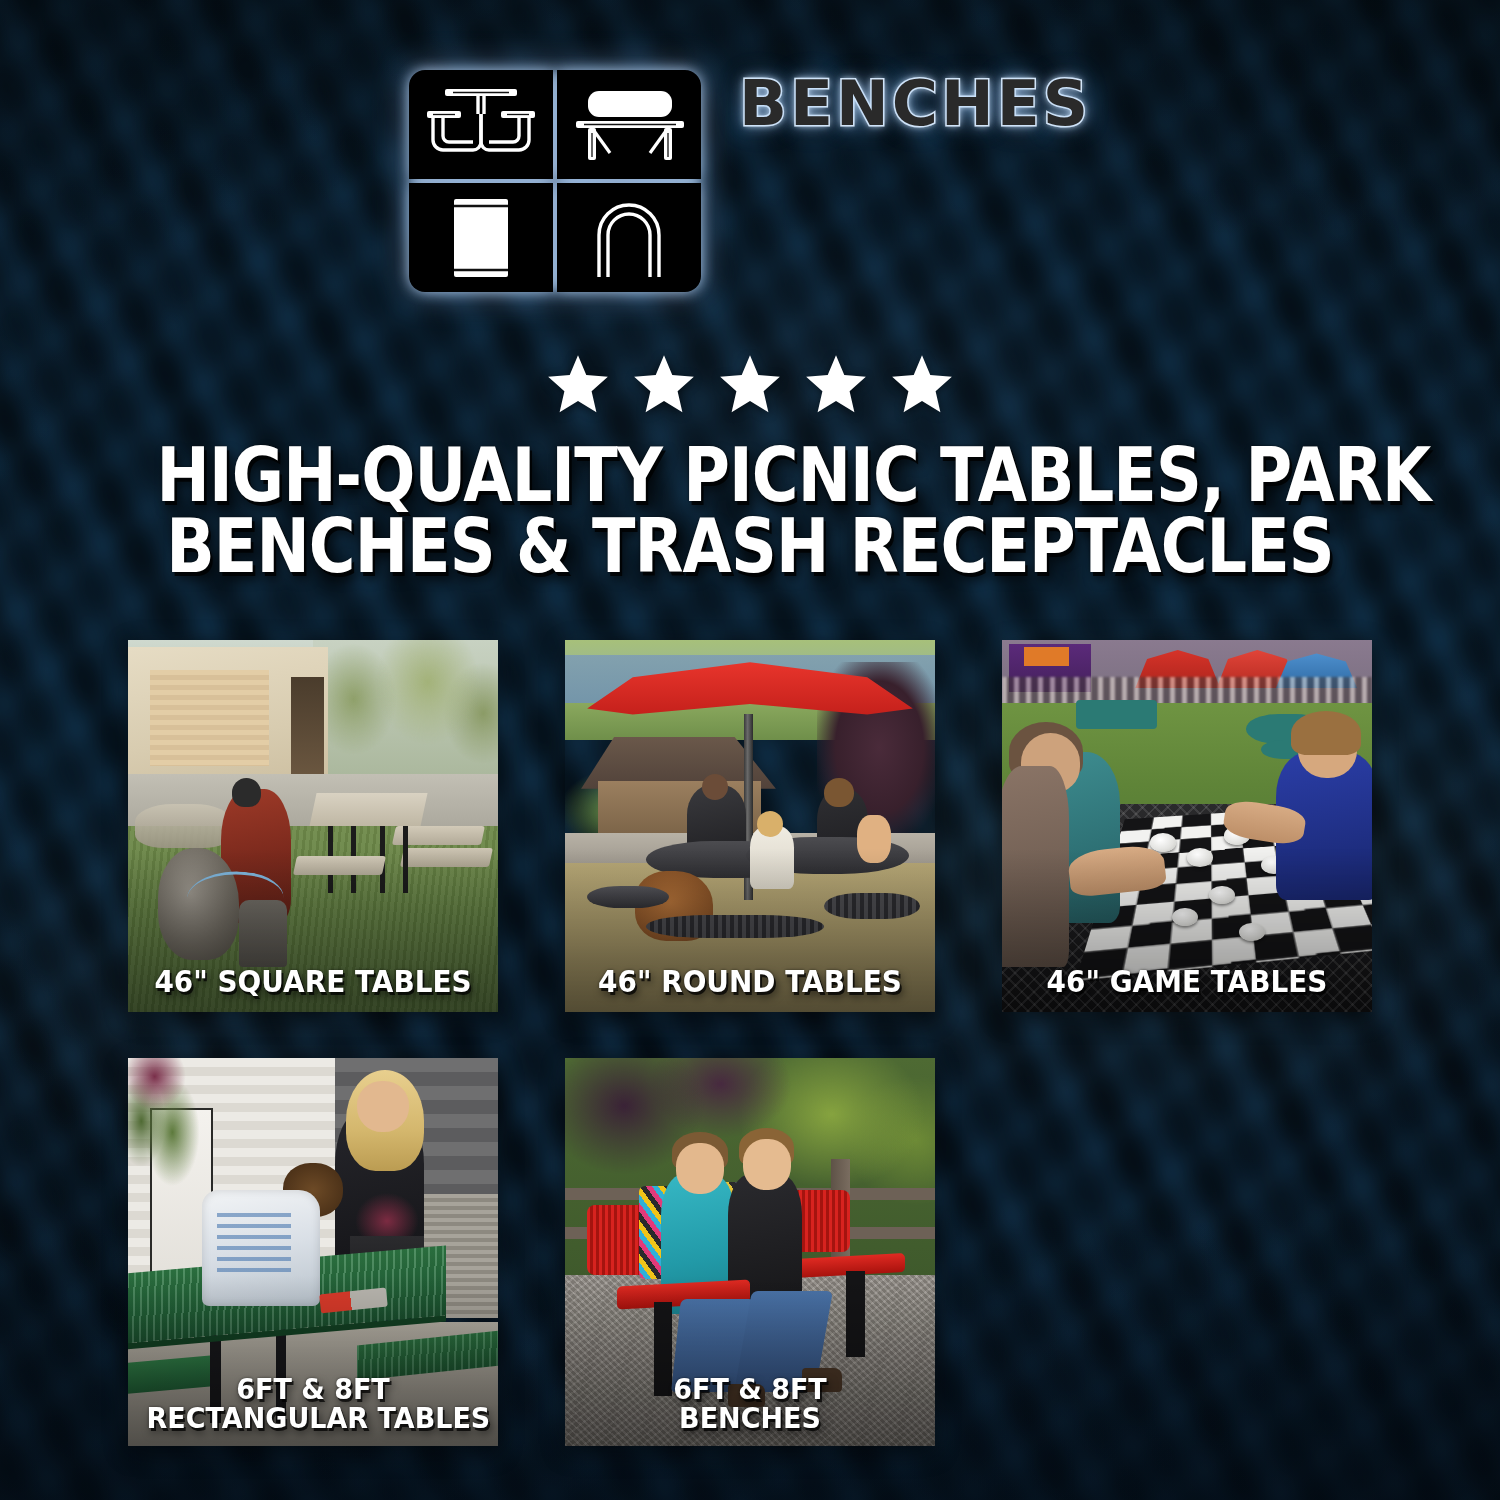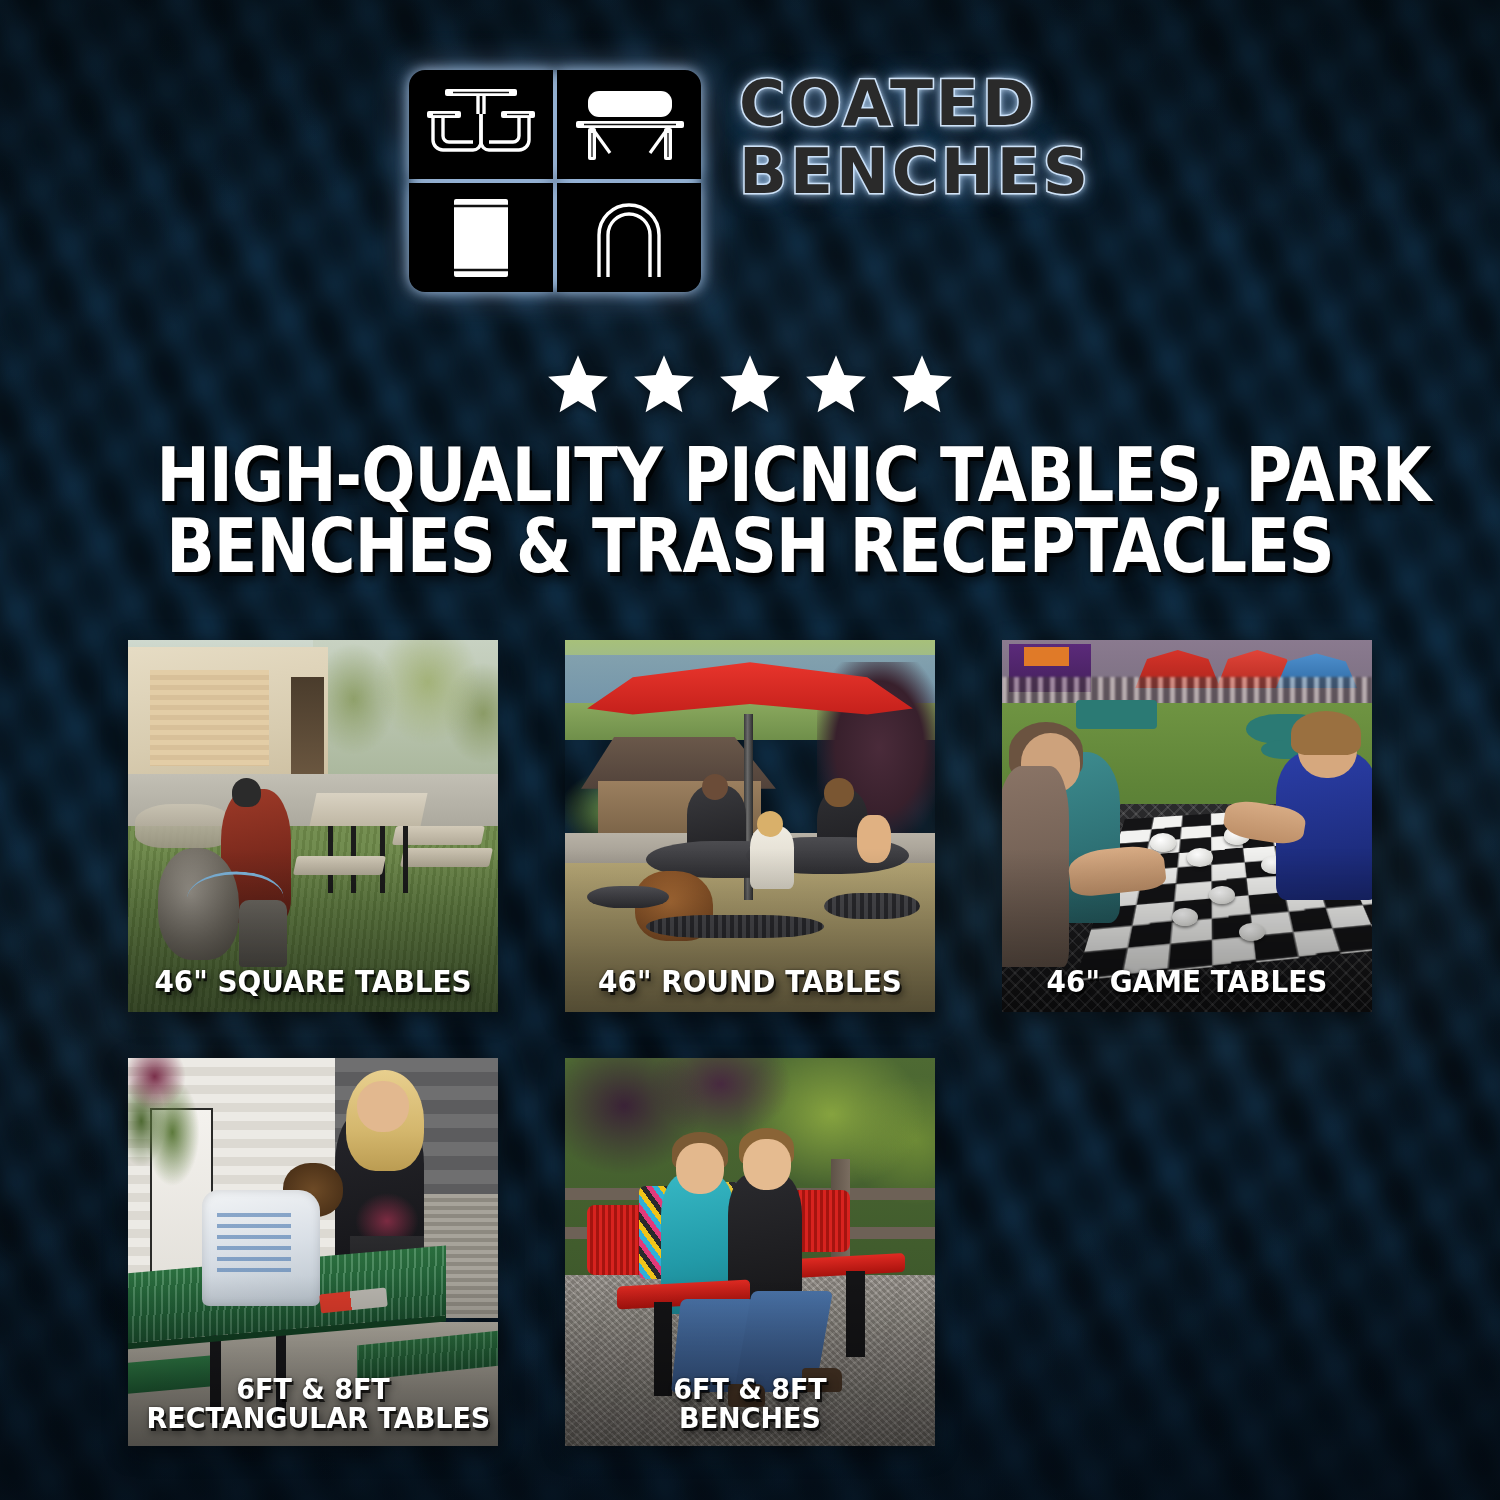--- a/index.html
+++ b/index.html
@@ -547,21 +547,20 @@
       </div>
       <div class="logo-cell br">
         <svg width="120" height="94" viewBox="0 0 120 94" fill="none" stroke="#fff" stroke-width="3.4">
           <path d="M30 86 V44 a30 30 0 0 1 60 0 V86"></path>
           <path d="M39 86 V44 a21 21 0 0 1 42 0 V86"></path>
         </svg>
       </div>
     </div>
 
     <div class="logo-text">
-      <div class="logo-line">COATED</div>
       <div class="logo-line">BENCHES</div>
     </div>
   </div>
 
   <div class="stars">
     <span class="star">
         <svg viewBox="0 0 24 24">
           <polygon points="12,1.2 15.1,8.6 23.2,9.3 17.1,14.7 18.9,22.6 12,18.4 5.1,22.6 6.9,14.7 0.8,9.3 8.9,8.6" fill="currentColor"></polygon>
         </svg>
       </span>

